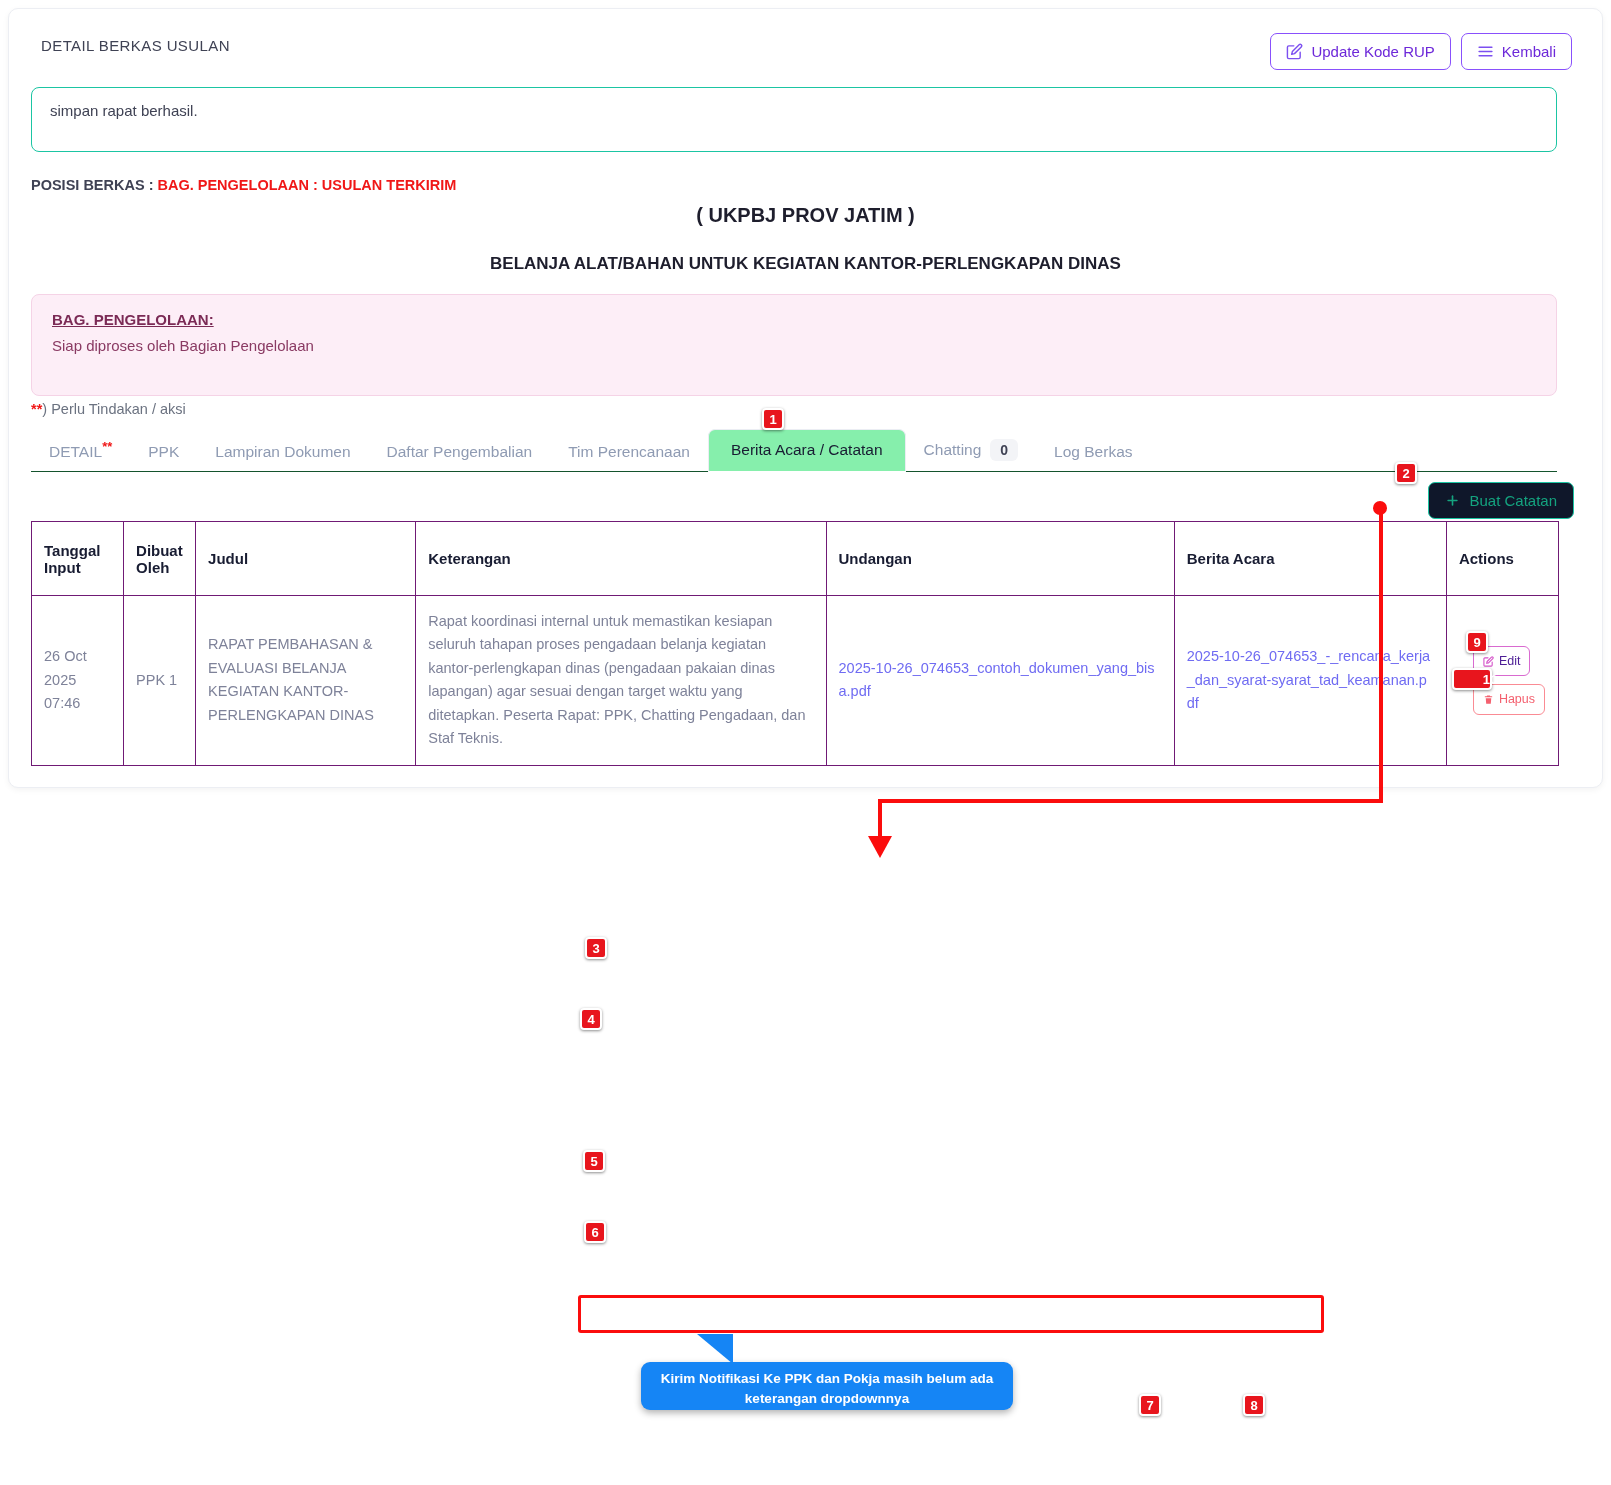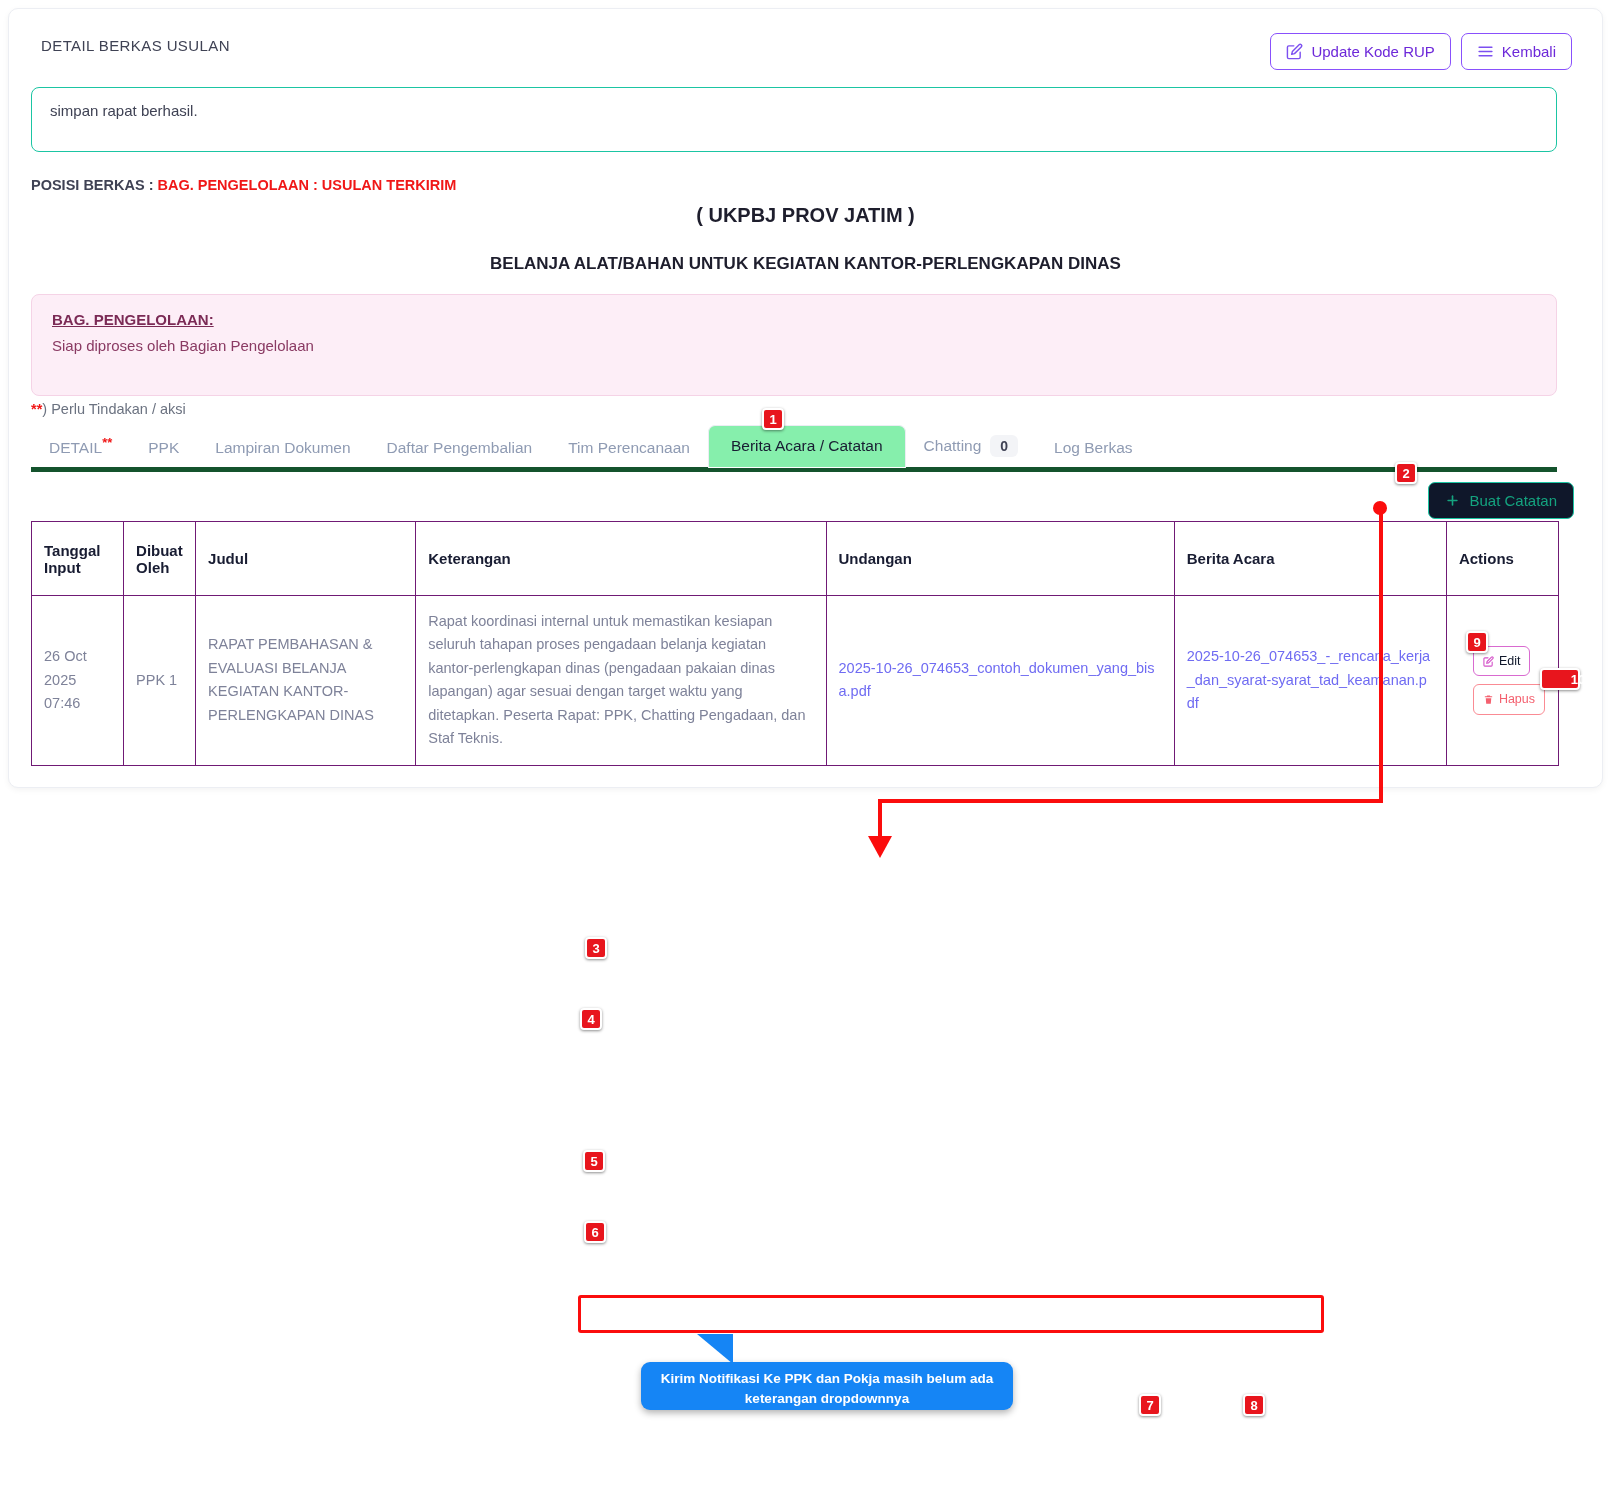--- a/index.html
+++ b/index.html
@@ -46,21 +46,21 @@
     background:#fdeef7; border:1px solid #f5d3e6; border-radius:8px;
     padding:16px 20px;
   }
   .pink-box .pb-title { font-size:15px; font-weight:700; color:#7b2a55; text-decoration:underline; }
   .pink-box .pb-text { font-size:15px; color:#8a3a63; margin-top:9px; }
   
   .perlu { position:absolute; left:22px; top:392px; font-size:14.5px; color:#6b7280; }
   .perlu span.ast { color:#f01717; font-weight:700; }
   
   .tabs { position:absolute; left:22px; top:418px; width:1526px; height:45px;
-          border-bottom:5px solid #14532d; display:flex; align-items:flex-end; }
+          border-bottom:1px solid #14532d; display:flex; align-items:flex-end; }
   .tab { font-size:15.5px; color:#8f9bb3; padding:10px 18px 11px; white-space:nowrap; cursor:pointer;
          position:relative; top:1px; }
   .tab.active {
     color:#181c32; font-weight:400; background:#86efac;
     border:1px solid #ebedf3; border-bottom:1px solid #fff;
     border-radius:7px 7px 0 0; padding:11px 22px 12px;
   }
   .tab .ast { color:#f01717; font-weight:700; font-size:13px; vertical-align:super; }
   .chat-badge { display:inline-block; background:#f3f4f7; color:#3f4254; font-weight:700;
                 border-radius:6px; padding:3px 10px; margin-left:9px; font-size:14px; }
@@ -77,21 +77,21 @@
   table.tbl th, table.tbl td { border:1px solid #701a75; padding:14px 12px; vertical-align:middle; }
   table.tbl th { color:#181c32; font-weight:700; font-size:15px; text-align:left; height:74px; vertical-align:middle; }
   table.tbl td { color:#7e8299; line-height:1.62; }
   .lnk { color:#6f6bf2; word-break:break-all; cursor:pointer; }
   .c1{width:92px;} .c2{width:72px;} .c3{width:220px;} .c4{width:410px;}
   .c5{width:348px;} .c6{width:272px;} .c7{width:112px;}
   
   .act-wrap { display:flex; flex-direction:column; gap:8px; align-items:flex-start; padding-left:14px;}
   .mini-btn { display:inline-flex; align-items:center; gap:5px; font-size:12.5px;
               border-radius:6px; padding:4px 9px; background:#fff; cursor:pointer; white-space:nowrap;}
-  .mini-edit { border:1px solid #d96ad0; color:#0f172a; }
+  .mini-edit { border:1px solid #d96ad0; color:#4c1d95; }
   .mini-del  { border:1px solid #fa8b94; color:#f4606f; }
   
   .modal-sheet { position:absolute; left:0; top:814px; width:1611px; height:671px; background:#fff; }
   .hilite-red { position:absolute; left:578px; top:1295px; width:746px; height:38px;
                 border:3px solid #fb0d0d; border-radius:3px; pointer-events:none; }
   
   .badge {
     position:absolute; width:22px; height:22px; background:#e8151d; color:#fff;
     font-size:13px; font-weight:700; border-radius:4px;
     display:flex; align-items:center; justify-content:center;
@@ -259,13 +259,13 @@
 
 <div class="badge" style="left:762px; top:408px;">1</div>
 <div class="badge" style="left:1395px; top:462px;">2</div>
 <div class="badge" style="left:585px; top:937px;">3</div>
 <div class="badge" style="left:580px; top:1008px;">4</div>
 <div class="badge" style="left:583px; top:1150px;">5</div>
 <div class="badge" style="left:584px; top:1221px;">6</div>
 <div class="badge" style="left:1139px; top:1394px;">7</div>
 <div class="badge" style="left:1243px; top:1394px;">8</div>
 <div class="badge" style="left:1466px; top:631px;">9</div>
-<div class="badge wide" style="left:1540px; top:668px;padding-left:36px;">10</div>
+<div class="badge wide" style="left:1452px; top:668px;padding-left:36px;">10</div>
 
 </body></html>

